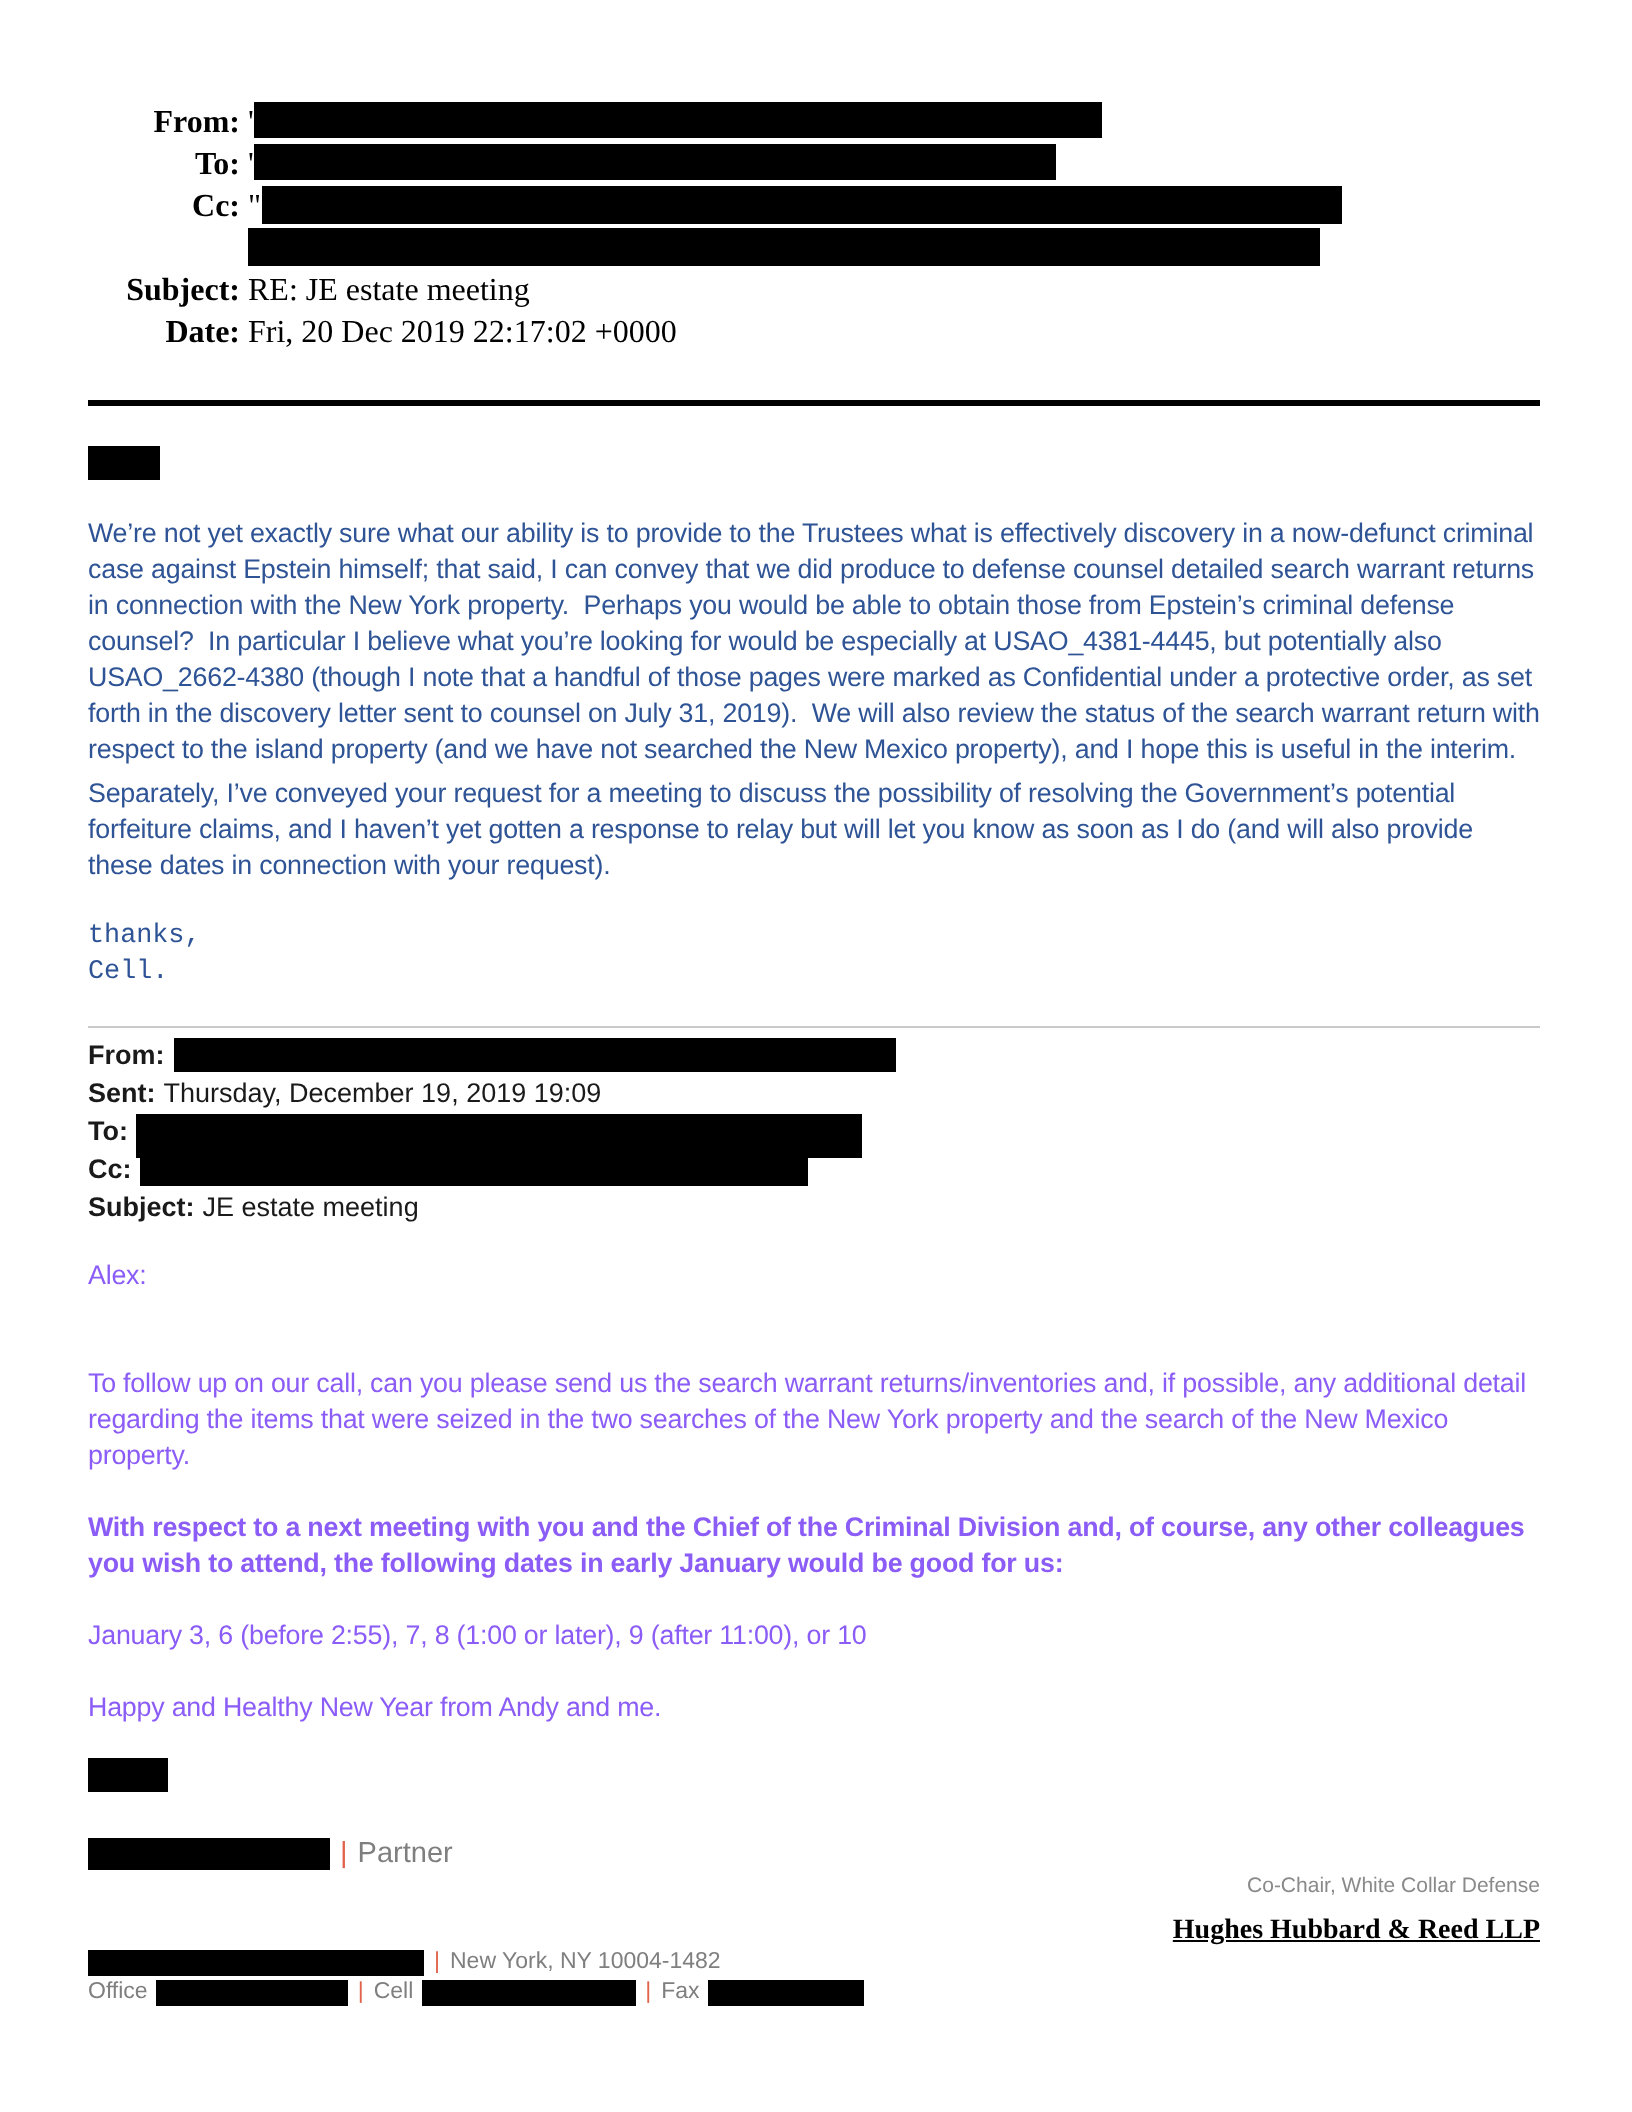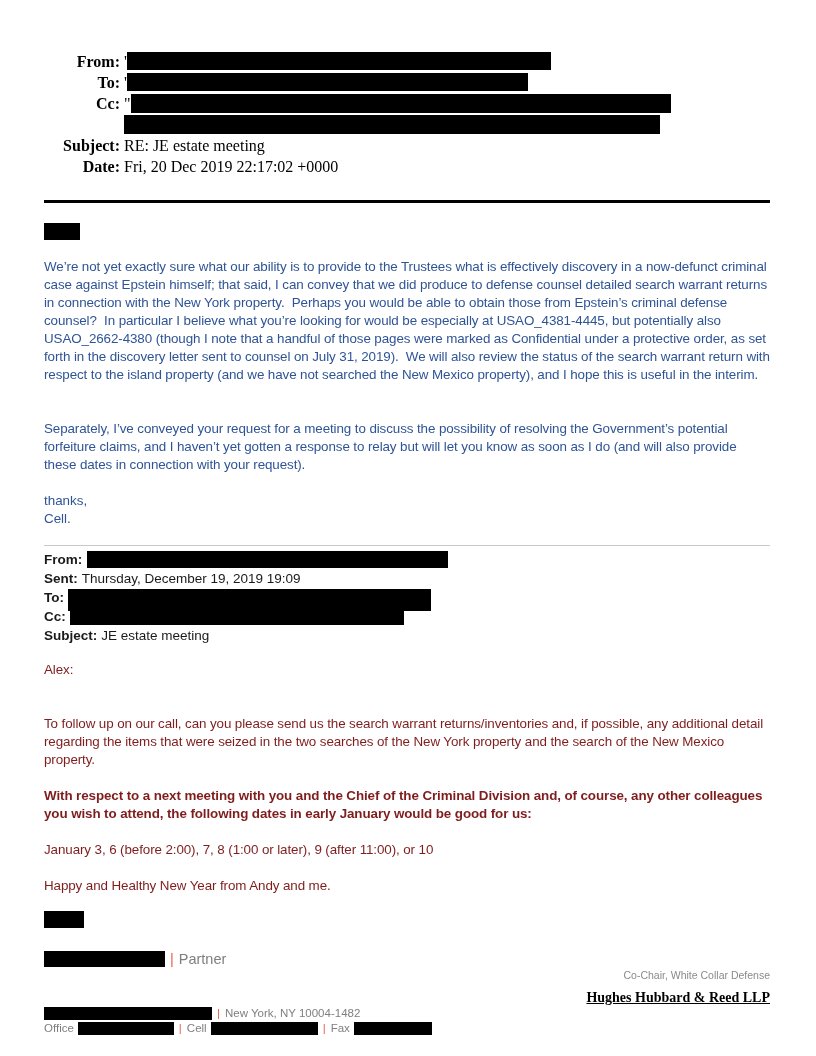--- a/index.html
+++ b/index.html
@@ -21,33 +21,33 @@
   .thick-rule { height: 3px; background: #000; margin-top: 23px; }
 
   .block-redaction { background: #000; }
 
   
   .reply-para {
     color: var(--reply-blue, #2F5496);
     font-size: 13.4px; line-height: 18px; letter-spacing: -0.1px;
     white-space: pre-wrap; max-width: 728px;
   }
-  .signoff { color: var(--reply-blue, #2F5496); font-size: 13.4px; line-height: 18px; }
+  .signoff { color: var(--reply-blue, #2F5496); font-size: 13.4px; line-height: 18px; font-family: Liberation Mono, monospace; }
 
   .divider { border-top: 1px solid #c9c9c9; margin-top: 17px; }
 
   
   .hdr2 { font-size: 13.5px; color: #1a1a1a; margin-top: 4px; }
   .hdr2-row { display: flex; align-items: flex-start; height: 19px; line-height: 19px; }
   .hdr2-row b { font-weight: bold; }
   .hdr2-bar { flex: none; background: #000; }
 
   
   .orig-para {
-    color: #7f1d1d; font-size: 13.4px; line-height: 18px; letter-spacing: -0.1px;
+    color: #8b5cf6; font-size: 13.4px; line-height: 18px; letter-spacing: -0.1px;
     white-space: pre-wrap; max-width: 728px;
   }
 
   
   .sig-partner-row { display: flex; align-items: center; margin-top: 23px;
     color: var(--sig-gray, #808080); font-size: 14.5px; }
   .sig-pipe { color: var(--pipe-orange, #E2634B); padding: 0 5px; font-weight: normal; }
   .sig-role { color: #8a8a8a; font-size: 10.5px; margin-top: 2px; text-align: right; }
   .sig-firm { margin-top: 9px; font-family: "Liberation Serif", serif; font-weight: bold;
     font-size: 14px; color: #000; text-decoration: underline; line-height: 15px; text-align: right; }
@@ -87,21 +87,21 @@
         <span class="hdr1-label">Date:</span>
         <span class="hdr1-value">Fri, 20 Dec 2019 22:17:02 +0000</span>
       </div>
     </div>
 
     <div class="thick-rule"></div>
 
     <div class="block-redaction" style="width:36px;height:17px;margin-top:20px;"></div>
 
     <div class="reply-para" style="margin-top:18px;">We’re not yet exactly sure what our ability is to provide to the Trustees what is effectively discovery in a now-defunct criminal case against Epstein himself; that said, I can convey that we did produce to defense counsel detailed search warrant returns in connection with the New York property.  Perhaps you would be able to obtain those from Epstein’s criminal defense counsel?  In particular I believe what you’re looking for would be especially at USAO_4381-4445, but potentially also USAO_2662-4380 (though I note that a handful of those pages were marked as Confidential under a protective order, as set forth in the discovery letter sent to counsel on July 31, 2019).  We will also review the status of the search warrant return with respect to the island property (and we have not searched the New Mexico property), and I hope this is useful in the interim.</div>
-    <div class="reply-para" style="margin-top:36px;">Separately, I’ve conveyed your request for a meeting to discuss the possibility of resolving the Government’s potential forfeiture claims, and I haven’t yet gotten a response to relay but will let you know as soon as I do (and will also provide these dates in connection with your request).</div>
+    <div class="reply-para" style="margin-top:4px;">Separately, I’ve conveyed your request for a meeting to discuss the possibility of resolving the Government’s potential forfeiture claims, and I haven’t yet gotten a response to relay but will let you know as soon as I do (and will also provide these dates in connection with your request).</div>
 
     <div class="signoff" style="margin-top:18px;">
       <div>thanks,</div>
       <div>Cell.</div>
     </div>
 
     <div class="divider"></div>
 
     <div class="hdr2">
       <div class="hdr2-row">
@@ -127,21 +127,21 @@
       <div class="hdr2-row">
         <b>Subject:</b>
         <span style="width:4px;flex:none;"></span>
         <span>JE estate meeting</span>
       </div>
     </div>
 
     <div class="orig-para" style="margin-top:16px;">Alex:</div>
     <div class="orig-para" style="margin-top:36px;">To follow up on our call, can you please send us the search warrant returns/inventories and, if possible, any additional detail regarding the items that were seized in the two searches of the New York property and the search of the New Mexico property.</div>
     <div class="orig-para" style="margin-top:18px;font-weight:bold;">With respect to a next meeting with you and the Chief of the Criminal Division and, of course, any other colleagues you wish to attend, the following dates in early January would be good for us:</div>
-    <div class="orig-para" style="margin-top:18px;">January 3, 6 (before 2:00), 7, 8 (1:00 or later), 9 (after 11:00), or 10</div>
+    <div class="orig-para" style="margin-top:18px;">January 3, 6 (before 2:55), 7, 8 (1:00 or later), 9 (after 11:00), or 10</div>
     <div class="orig-para" style="margin-top:18px;">Happy and Healthy New Year from Andy and me.</div>
 
     <div class="block-redaction" style="width:40px;height:17px;margin-top:16px;"></div>
 
     <div class="sig-partner-row">
       <span class="block-redaction" style="width:121px;height:16px;display:inline-block;"></span>
       <span class="sig-pipe">|</span>
       <span>Partner</span>
     </div>
     <div class="sig-role">Co-Chair, White Collar Defense</div>

